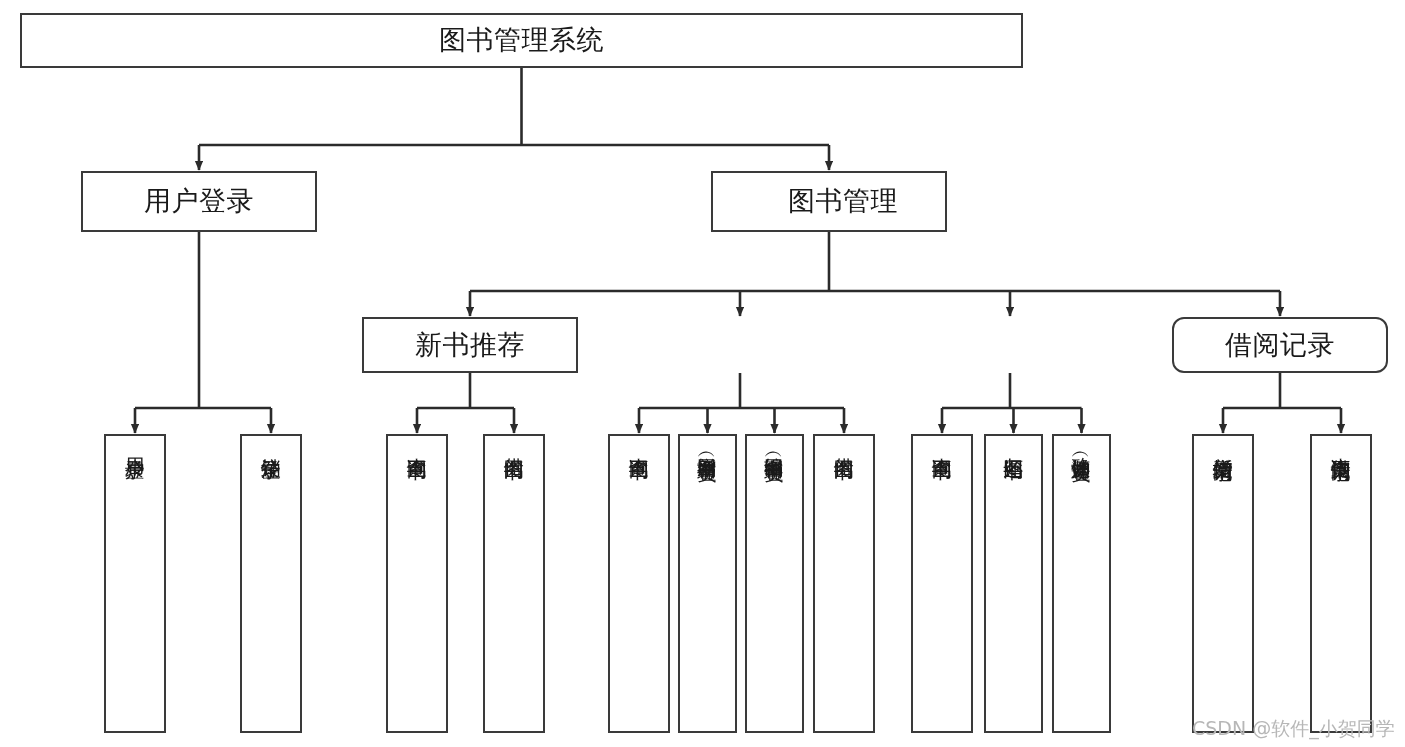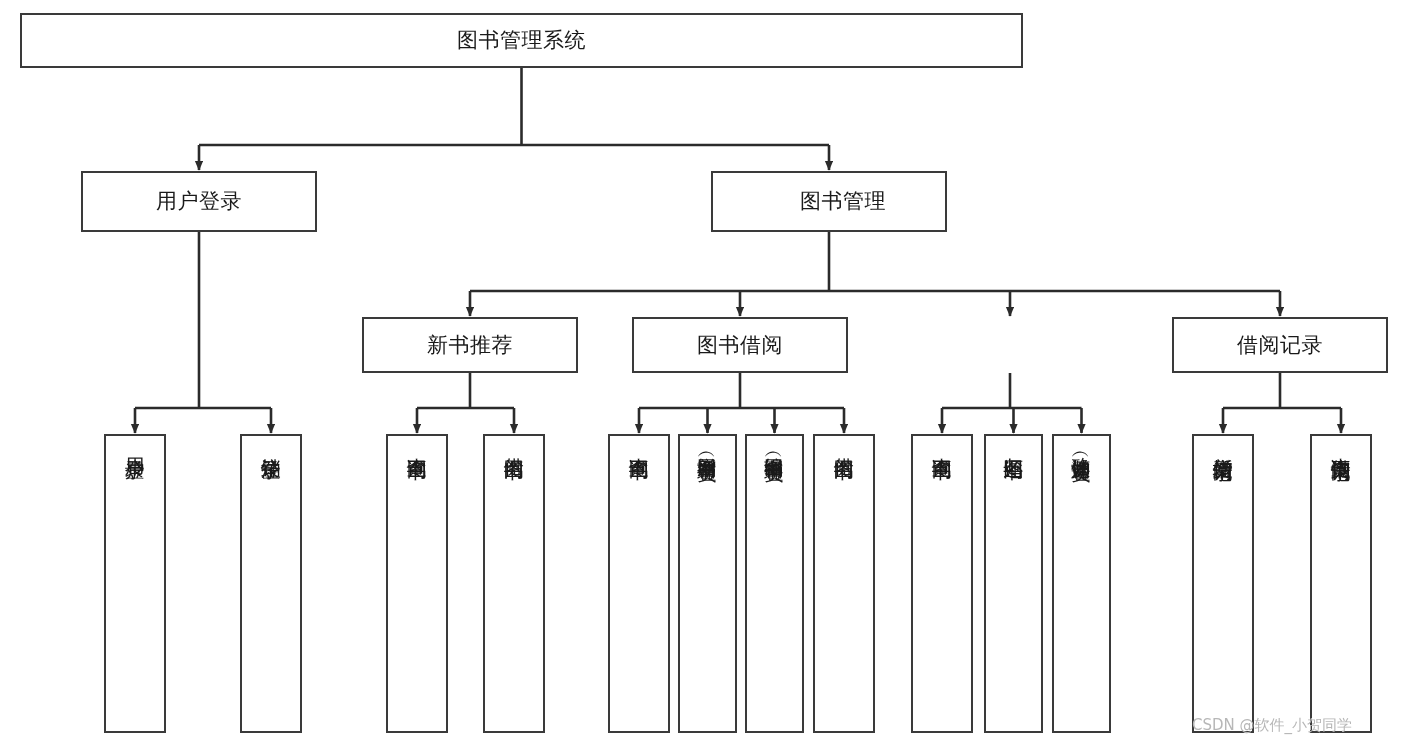--- a/index.html
+++ b/index.html
@@ -31,21 +31,21 @@
     position: absolute;
     box-sizing: border-box;
     background: #ffffff;
     border: 2px solid #3a3a3a;
     display: flex;
     align-items: center;
     justify-content: center;
     z-index: 3;
   }
   .node .label {
-    font-size: 21px;
+    font-size: 27px;
     line-height: 1.05;
     color: #1a1a1a;
     letter-spacing: 0.5px;
     white-space: nowrap;
     text-align: center;
   }
   
   .node.leaf {
     align-items: flex-start;
     justify-content: center;
@@ -60,21 +60,21 @@
     letter-spacing: 1px;
     white-space: normal;
     max-height: 286px;
   }
   .node.leaf.tall .label {
     font-size: 19px;
     line-height: 1.18;
   }
   .watermark {
     position: absolute;
-    font-size: 15px;
+    font-size: 19px;
     color: #b7b7b7;
     white-space: nowrap;
     z-index: 5;
     font-family: "DejaVu Sans", "Liberation Sans", sans-serif;
   }
 </style>
 </head>
 <body>
 
 <div id="canvas">
@@ -129,24 +129,21 @@
   <div class="node l2" style="left: 81px; top: 171px; width: 236px; height: 61px;">
     <span class="label">用户登录</span>
   </div>
   <div class="node l2" style="left: 711px; top: 171px; width: 236px; height: 61px; padding-left: 28px;">
     <span class="label">图书管理</span>
   </div>
 
   <div class="node l3" style="left: 362px; top: 317px; width: 216px; height: 56px;">
     <span class="label">新书推荐</span>
   </div>
-  <div class="node l3" style="left: 632px; top: 317px; width: 216px; height: 56px;">
-    <span class="label">图书借阅</span>
-  </div>
-  <div class="node l3" style="left: 1172px; top: 317px; width: 216px; height: 56px;">
+  <div class="node l3" style="left: 1172px; top: 317px; width: 216px; height: 56px; border-radius: 12px;">
     <span class="label">借阅记录</span>
   </div>
 
   <div class="node leaf" style="left: 104px; top: 434px; width: 62px; height: 299px;">
     <span class="label">用户登录</span>
   </div>
   <div class="node leaf" style="left: 240px; top: 434px; width: 62px; height: 299px;">
     <span class="label">注销登录</span>
   </div>
   <div class="node leaf" style="left: 386px; top: 434px; width: 62px; height: 299px;">

